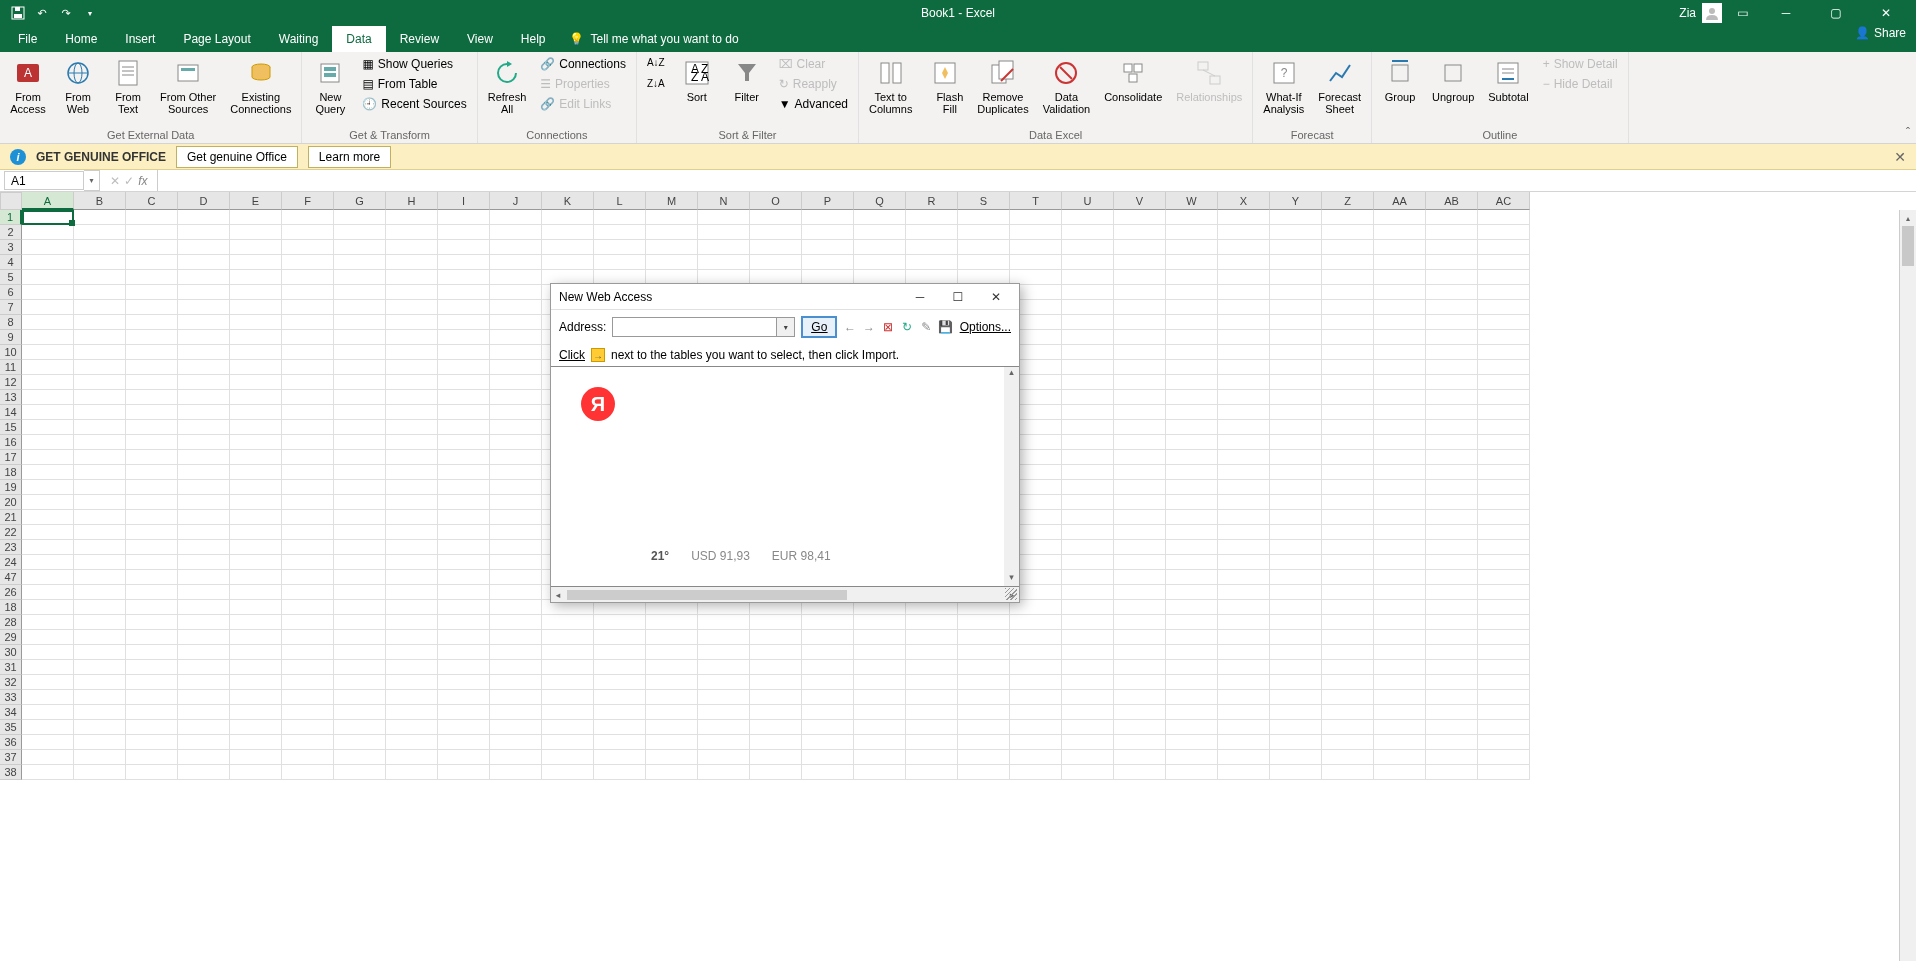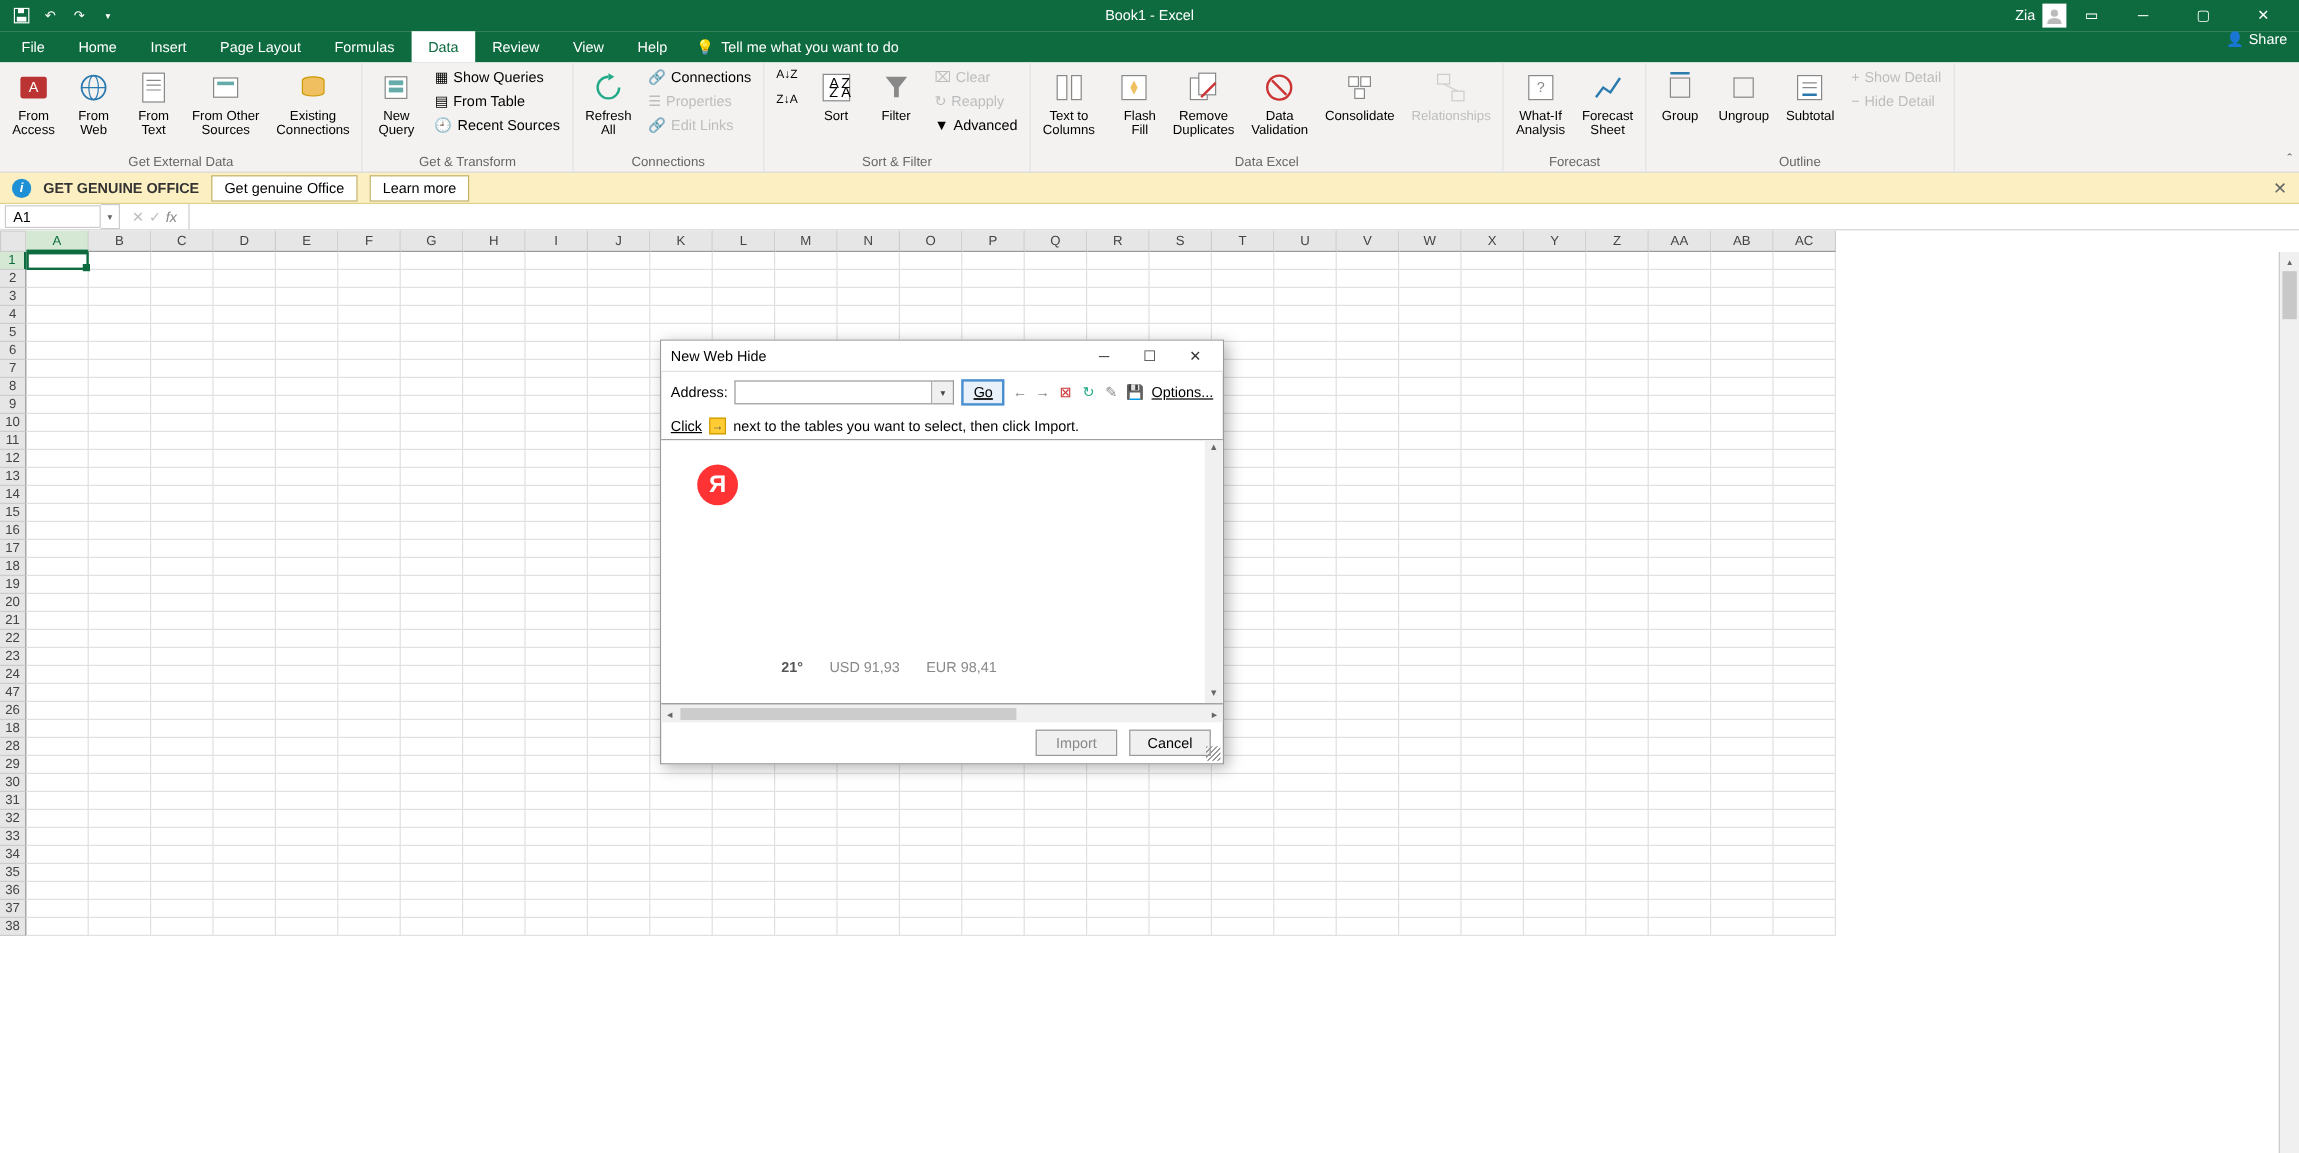--- a/index.html
+++ b/index.html
@@ -117,21 +117,21 @@
     <span class="win-btn">▢</span>
     <span class="win-btn">✕</span>
   </div>
 </div>
 
 <div class="ribbon-tabs" style="position:relative">
   <div class="tab" style="white-space: pre-line;">File</div>
   <div class="tab" style="white-space: pre-line;">Home</div>
   <div class="tab" style="white-space: pre-line;">Insert</div>
   <div class="tab" style="white-space: pre-line;">Page Layout</div>
-  <div class="tab" style="white-space: pre-line;">Formulas</div>
+  <div class="tab" style="white-space: pre-line;">Waiting</div>
   <div class="tab active" style="white-space: pre-line;">Data</div>
   <div class="tab" style="white-space: pre-line;">Review</div>
   <div class="tab" style="white-space: pre-line;">View</div>
   <div class="tab" style="white-space: pre-line;">Help</div>
   <div class="tellme">
     <span>💡</span>
     <span style="white-space: pre-line;">Tell me what you want to do</span>
   </div>
   <div class="share-btn">
     <span>👤</span>
@@ -1644,21 +1644,21 @@
     </div>
   <div class="active-cell"></div>
   <div class="vscroll">
     <div class="arr">▴</div>
     <div class="thumb"></div>
   </div>
 </div>
 
 <div class="dialog">
   <div class="dlg-title">
-    <span class="t" style="white-space: pre-line;">New Web Hide</span>
+    <span class="t" style="white-space: pre-line;">New Web Access</span>
     <span class="dlg-win-btn">─</span>
     <span class="dlg-win-btn">☐</span>
     <span class="dlg-win-btn">✕</span>
   </div>
   <div class="dlg-addr">
     <span style="white-space: pre-line;">Address:</span>
     <div style="flex:1;display:flex">
       <input type="text" style="">
       <span class="addr-dd">▾</span>
     </div>
@@ -1687,18 +1687,14 @@
         <div class="a">▴</div>
         <div class="a" style="position:absolute;bottom:0;width:100%">▾</div>
       </div>
   </div>
   <div class="bscroll-h">
     <span class="a">◂</span>
     <div class="tr"></div>
     <div style="flex:1"></div>
     <span class="a">▸</span>
   </div>
-  <div class="dlg-btns">
-    <button class="dlg-btn" disabled="" style="white-space: pre-line;">Import</button>
-    <button class="dlg-btn" style="white-space: pre-line;">Cancel</button>
-  </div>
   <div class="dlg-grip"></div>
 </div>
 
 </body></html>

